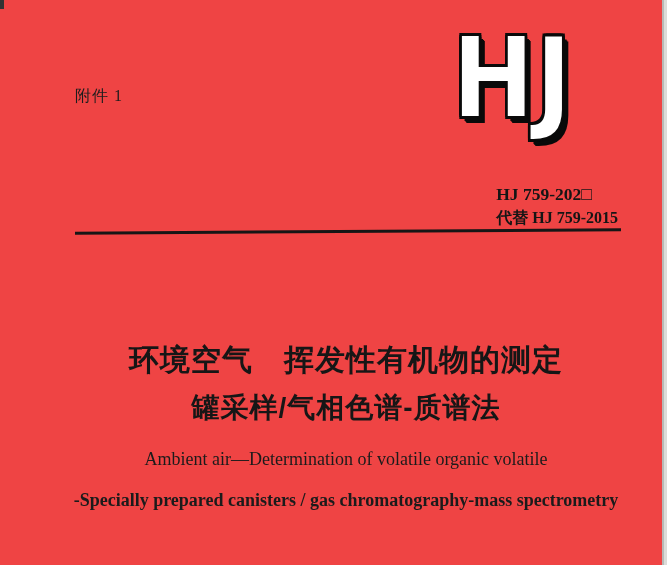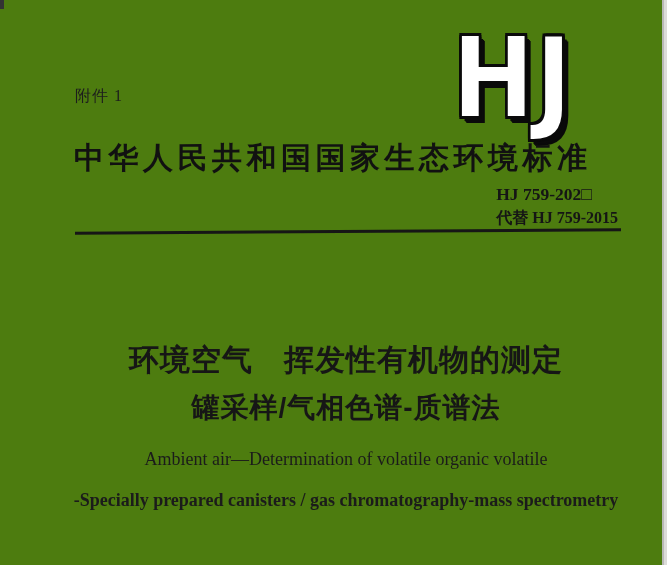--- a/index.html
+++ b/index.html
@@ -4,21 +4,21 @@
 <style>
   html, body {
     margin: 0;
     padding: 0;
     background: #e8e8e8;
   }
   .page {
     position: relative;
     width: 667px;
     height: 565px;
-    background: #4d7c0f;
+    background: #ef4444;
     overflow: hidden;
     color: #1a1a1a;
     font-family: "Liberation Serif", "DejaVu Serif", serif;
   }
   
   .scan-corner-mark {
     position: absolute;
     left: 0; top: 0;
     width: 4px; height: 9px;
     background: #333;
@@ -169,21 +169,20 @@
 <div class="page">
 
   <div class="scan-corner-mark"></div>
   <div class="scan-edge-line"></div>
   <div class="scan-edge-shade"></div>
 
   <div class="attachment-label">附件 1</div>
 
   <div class="hj-logo">HJ</div>
 
-  <div class="main-heading">中华人民共和国国家生态环境标准</div>
 
   <div class="std-number-block">
     <div class="std-number">HJ 759-202□</div>
     <div class="std-replaces">代替 HJ 759-2015</div>
   </div>
 
   <div class="header-rule"></div>
 
   <div class="center-col">
     <div class="title-zh-1">环境空气　挥发性有机物的测定</div>

